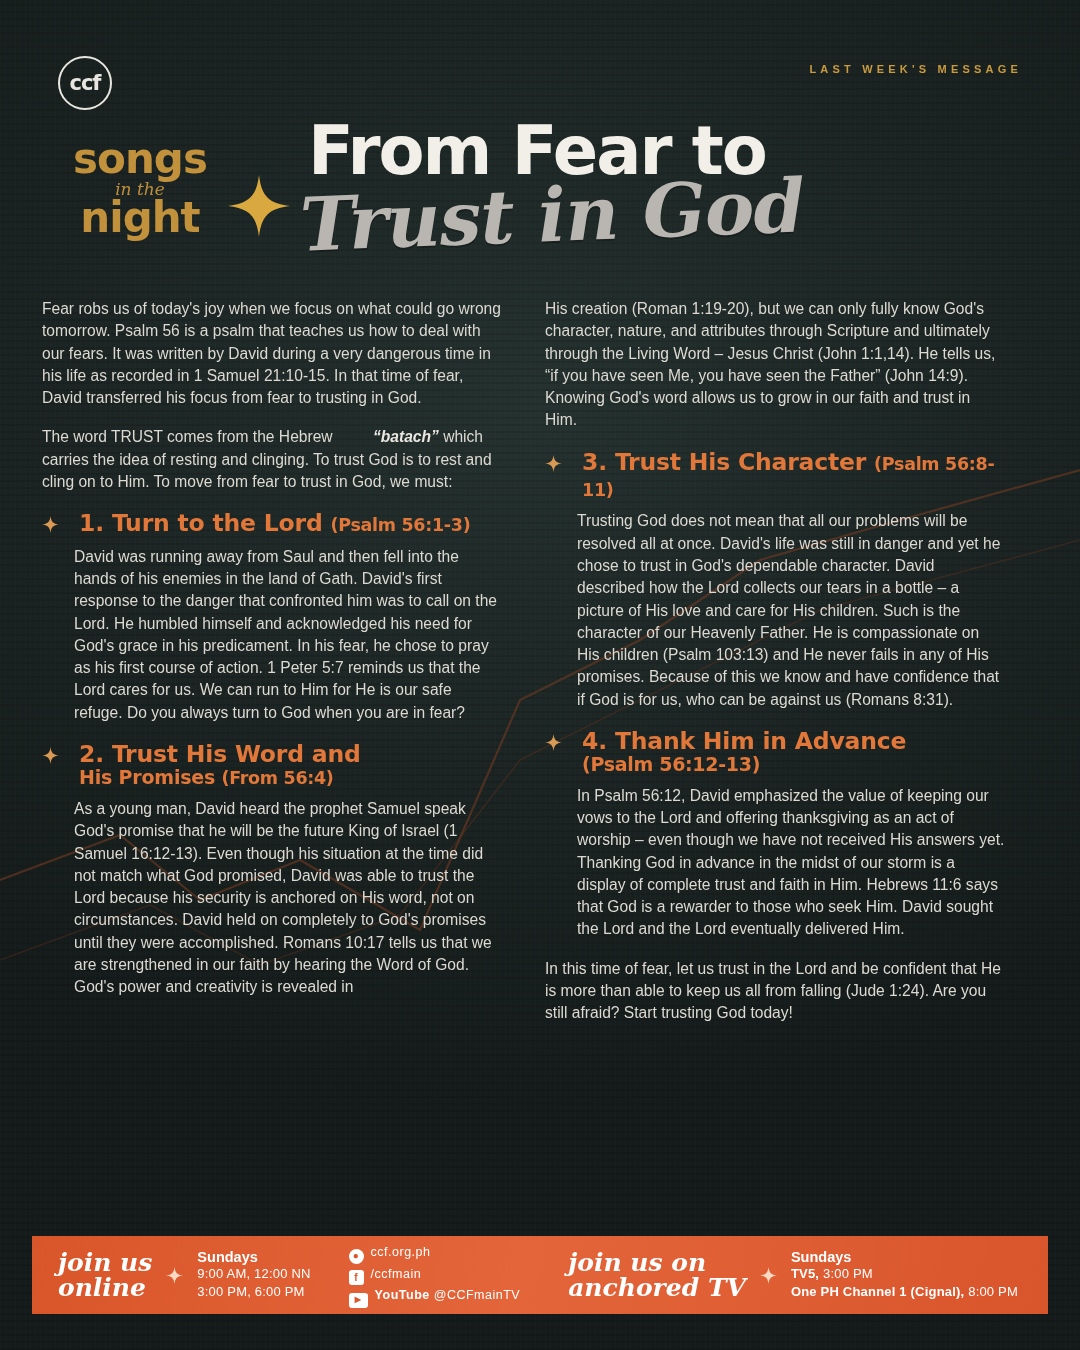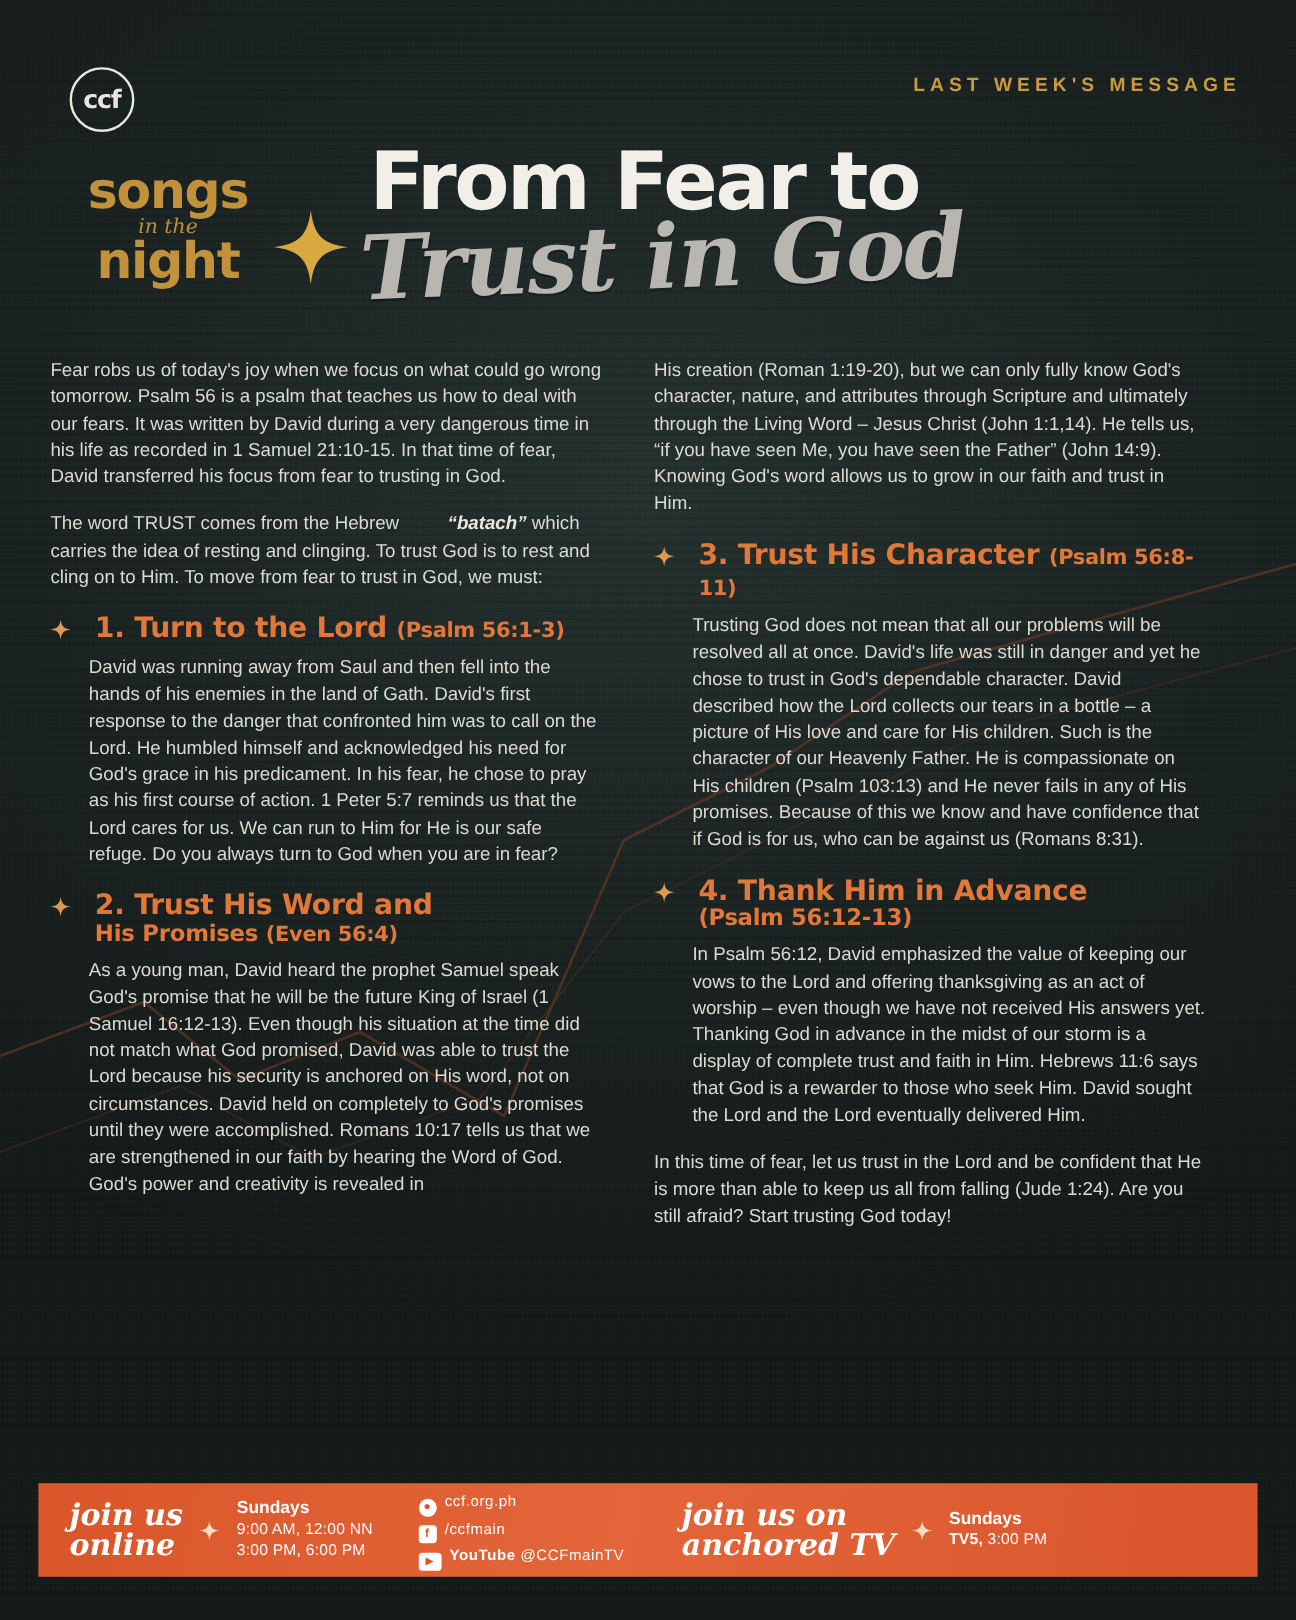--- a/index.html
+++ b/index.html
@@ -36,23 +36,23 @@
     color: #e9e6e1;
     font-size: 21px;
     font-weight: bold;
     letter-spacing: -1px;
     display: flex; align-items: center; justify-content: center;
     font-family: "DejaVu Sans", sans-serif;
   }
 
   .kicker {
     position: absolute;
-    right: 46px; top: 63px;
+    right: 58px; top: 63px;
     color: #c99a3e;
-    font-size: 16px;
+    font-size: 11px;
     letter-spacing: 4.2px;
     font-weight: bold;
   }
 
   
   .songs-lockup {
     position: absolute;
     left: 60px; top: 140px;
     width: 160px;
     text-align: center;
@@ -236,21 +236,21 @@
       </div>
       <p class="body indent">David was running away from Saul and then fell into the hands of his enemies in the land of Gath. David's first response to the danger that confronted him was to call on the Lord. He humbled himself and acknowledged his need for God's grace in his predicament. In his fear, he chose to pray as his first course of action. 1 Peter 5:7 reminds us that the Lord cares for us. We can run to Him for He is our safe refuge. Do you always turn to God when you are in fear?</p>
 
       <div class="heading-row">
         <svg class="spark-sm" viewBox="0 0 100 100">
             <path d="M50 0 C54 34 66 46 100 50 C66 54 54 66 50 100 C46 66 34 54 0 50 C34 46 46 34 50 0 Z" fill="currentColor"></path>
           </svg>
         <div class="heading">
           <span>2.</span>
           <span>Trust His Word and</span>
-          <span class="sub"><span>His Promises</span> <span class="ref">(Even 56:4)</span></span>
+          <span class="sub"><span>His Promises</span> <span class="ref">(From 56:4)</span></span>
         </div>
       </div>
       <p class="body indent">As a young man, David heard the prophet Samuel speak God's promise that he will be the future King of Israel (1 Samuel 16:12-13). Even though his situation at the time did not match what God promised, David was able to trust the Lord because his security is anchored on His word, not on circumstances. David held on completely to God's promises until they were accomplished. Romans 10:17 tells us that we are strengthened in our faith by hearing the Word of God. God's power and creativity is revealed in</p>
 
     </div>
 
     <div class="col">
 
       <p class="body">His creation (Roman 1:19-20), but we can only fully know God's character, nature, and attributes through Scripture and ultimately through the Living Word – Jesus Christ (John 1:1,14). He tells us, “if you have seen Me, you have seen the Father” (John 14:9). Knowing God's word allows us to grow in our faith and trust in Him.</p>
 
@@ -311,17 +311,18 @@
       <span>anchored TV</span>
     </div>
 
     <svg class="f-spark" viewBox="0 0 100 100">
         <path d="M50 0 C54 34 66 46 100 50 C66 54 54 66 50 100 C46 66 34 54 0 50 C34 46 46 34 50 0 Z" fill="currentColor"></path>
       </svg>
 
     <div>
       <div class="f-bold">Sundays</div>
       <div class="f-small"><b>TV5,</b><span> 3:00 PM</span></div>
+      <div class="f-small"><b>One PH Channel 1 (Cignal),</b><span> 8:00 PM</span></div>
     </div>
 
   </div>
 
 </div>
 
 </body></html>

